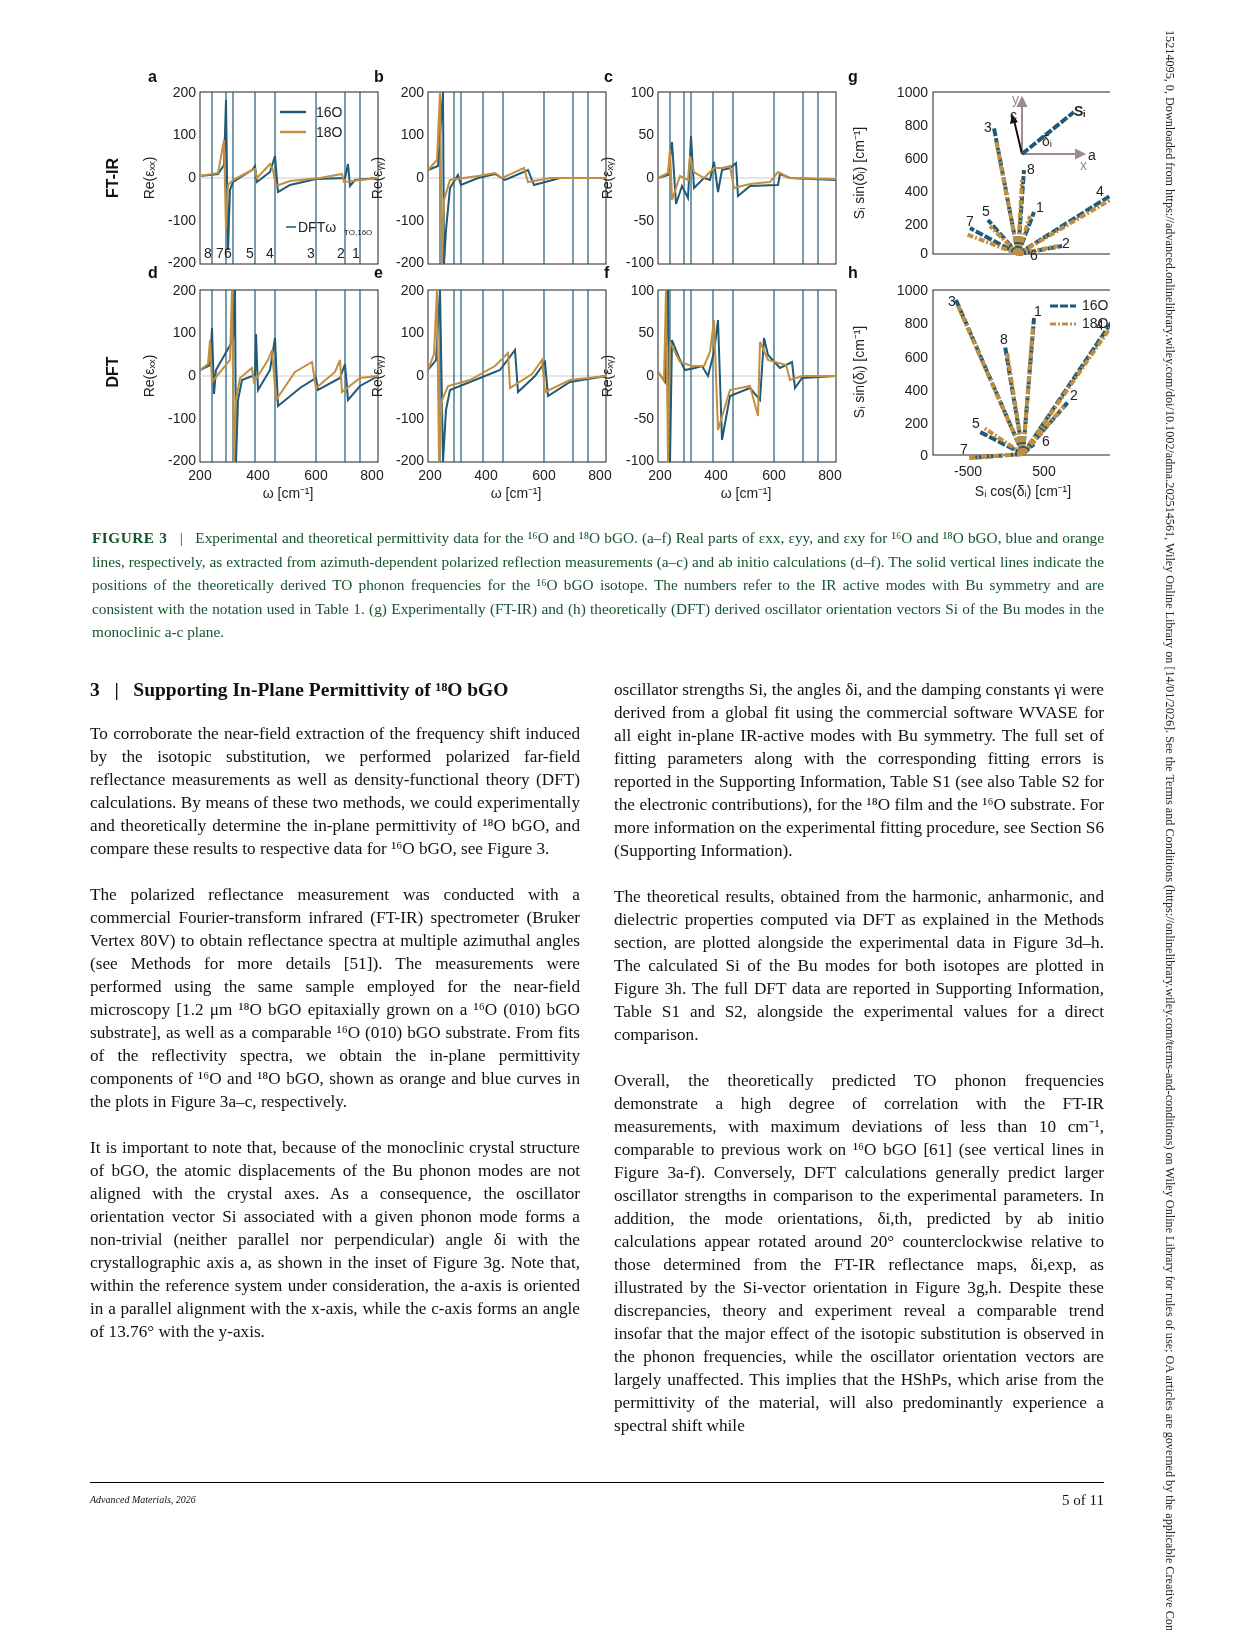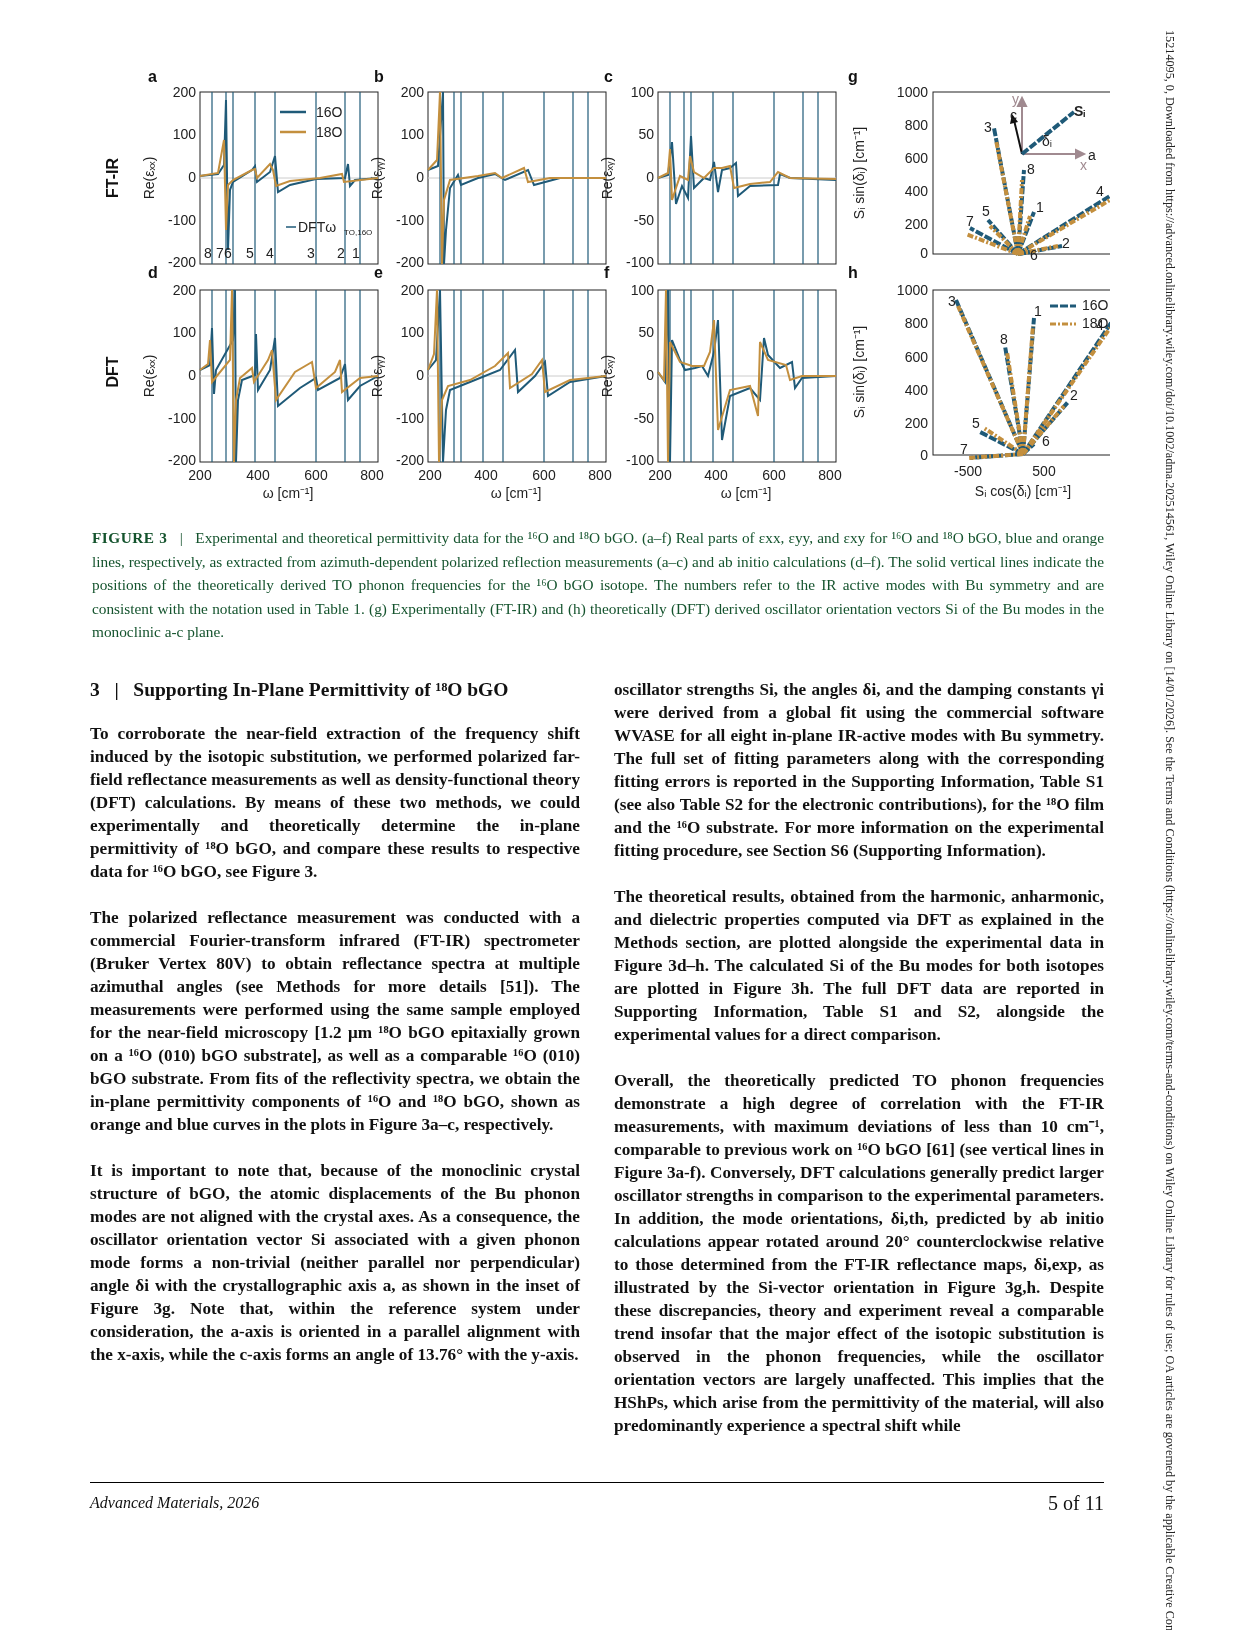--- a/index.html
+++ b/index.html
@@ -4,27 +4,27 @@
 <style>
   html,body{margin:0;padding:0;background:#fff;}
   body{width:1241px;height:1630px;position:relative;overflow:hidden;font-family:"DejaVu Serif",serif;color:#111;}
   .fig{position:absolute;left:90px;top:70px;width:1020px;height:440px;}
   .fig svg{position:absolute;left:0;top:0;}
   .caption{position:absolute;left:92px;top:526px;width:1012px;font-family:Liberation Serif, serif;font-size:15.3px;line-height:23.6px;color:#14532d;text-align:justify;}
   .caption .lab{font-weight:bold;letter-spacing:.5px;}
   .col{position:absolute;top:678px;width:490px;font-family:"Liberation Serif",serif;font-size:17.2px;line-height:23px;text-align:justify;}
   .col.left{left:90px;}
   .col.right{left:614px;top:678px;}
-  .col p{margin:0 0 23px 0;font-weight:bold;}
+  .col p{margin:0 0 23px 0;}
   h2{font-family:"Liberation Serif",serif;font-size:19.5px;font-weight:bold;margin:0 0 20px 0;line-height:24px;}
   .sidebar{position:absolute;left:1155px;top:30px;width:30px;height:1580px;}
   .sidebar span{position:absolute;left:0;top:0;transform-origin:0 0;transform:translate(22px,0) rotate(90deg);white-space:nowrap;font-family:"Liberation Serif",serif;font-size:12.2px;color:#222;}
   .footer-rule{position:absolute;left:90px;top:1482px;width:1014px;height:1px;background:#000;}
-  .footer-left{position:absolute;left:90px;top:1494px;font-family:"Liberation Serif",serif;font-style:italic;font-size:16px;}
-  .footer-right{position:absolute;right:137px;top:1492px;font-family:"Liberation Serif",serif;font-size:20px;}
+  .footer-left{position:absolute;left:90px;top:1494px;font-family:"Liberation Serif",serif;font-style:italic;font-size:10px;}
+  .footer-right{position:absolute;right:137px;top:1492px;font-family:"Liberation Serif",serif;font-size:15px;}
   .axt{font-family:"Liberation Sans",sans-serif;font-size:14px;fill:#222;}
   .pl{font-family:"Liberation Sans",sans-serif;font-size:16px;font-weight:bold;fill:#111;}
 </style>
 </head>
 <body>
 
 <div class="sidebar">
     <span>15214095, 0, Downloaded from https://advanced.onlinelibrary.wiley.com/doi/10.1002/adma.202514561, Wiley Online Library on [14/01/2026]. See the Terms and Conditions (https://onlinelibrary.wiley.com/terms-and-conditions) on Wiley Online Library for rules of use; OA articles are governed by the applicable Creative Commons License</span>
   </div>
 

